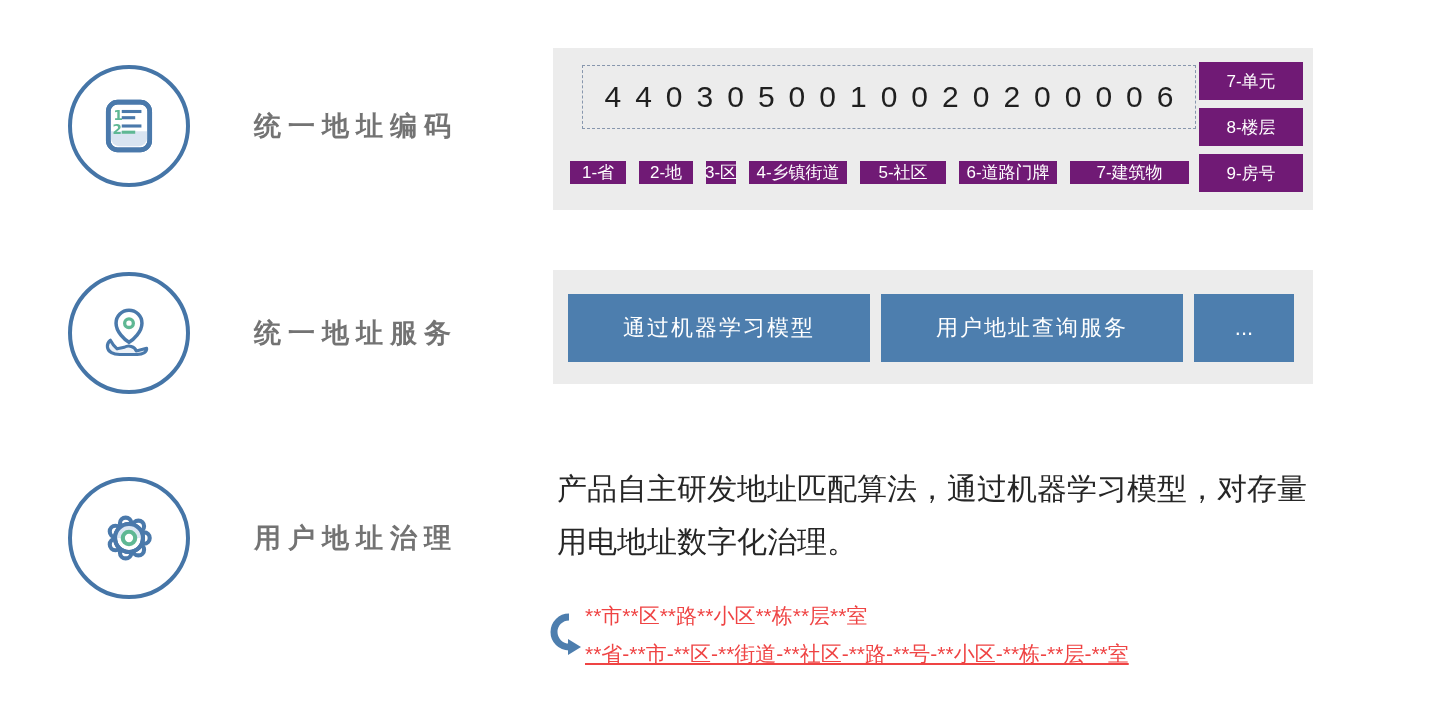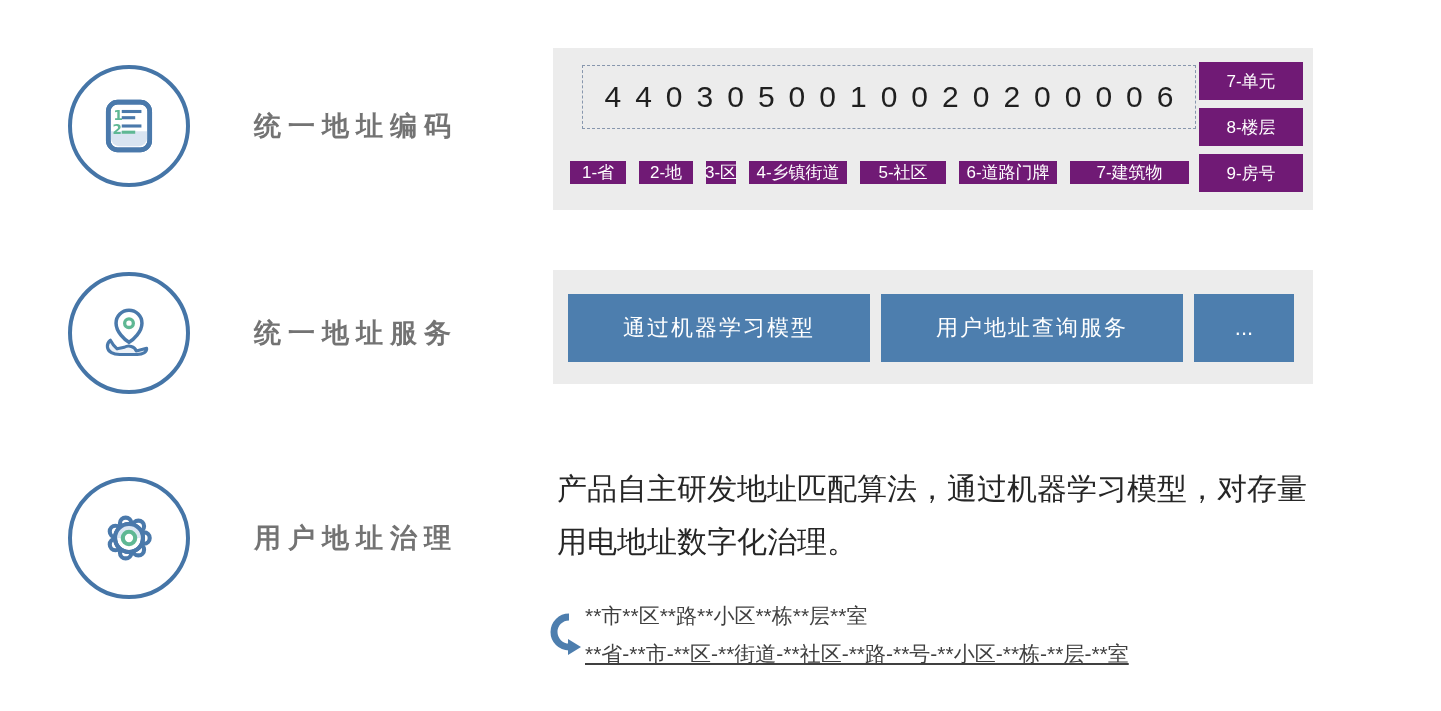--- a/index.html
+++ b/index.html
@@ -72,21 +72,21 @@
   .service-row .service-btn:nth-child(1){ width:302px; }
   .service-row .service-btn:nth-child(2){ width:302px; }
   .service-row .service-btn:nth-child(3){ width:100px; letter-spacing:0; }
 
   
   .description {
     position:absolute; left:545px; top:462px; width:850px;
     font-size:30px; line-height:53px; color:#262626; white-space:pre-line;margin-left:12px;
   }
   .transform-arrow { position:absolute; left:537px; top:604px; }
-  .address-line { position:absolute; left:585px; color:#404040; font-size:21px; white-space:nowrap; }
+  .address-line { position:absolute; left:585px; color:#ef4444; font-size:21px; white-space:nowrap; }
   #address-raw { top:602px; }
   #address-std { top:640px;text-decoration:underline; }
 
   svg { display:block; }
 </style>
 </head>
 <body>
 
 <div class="circle-icon" id="circle-1">
   <svg width="58" height="58" viewBox="0 0 56 56">

